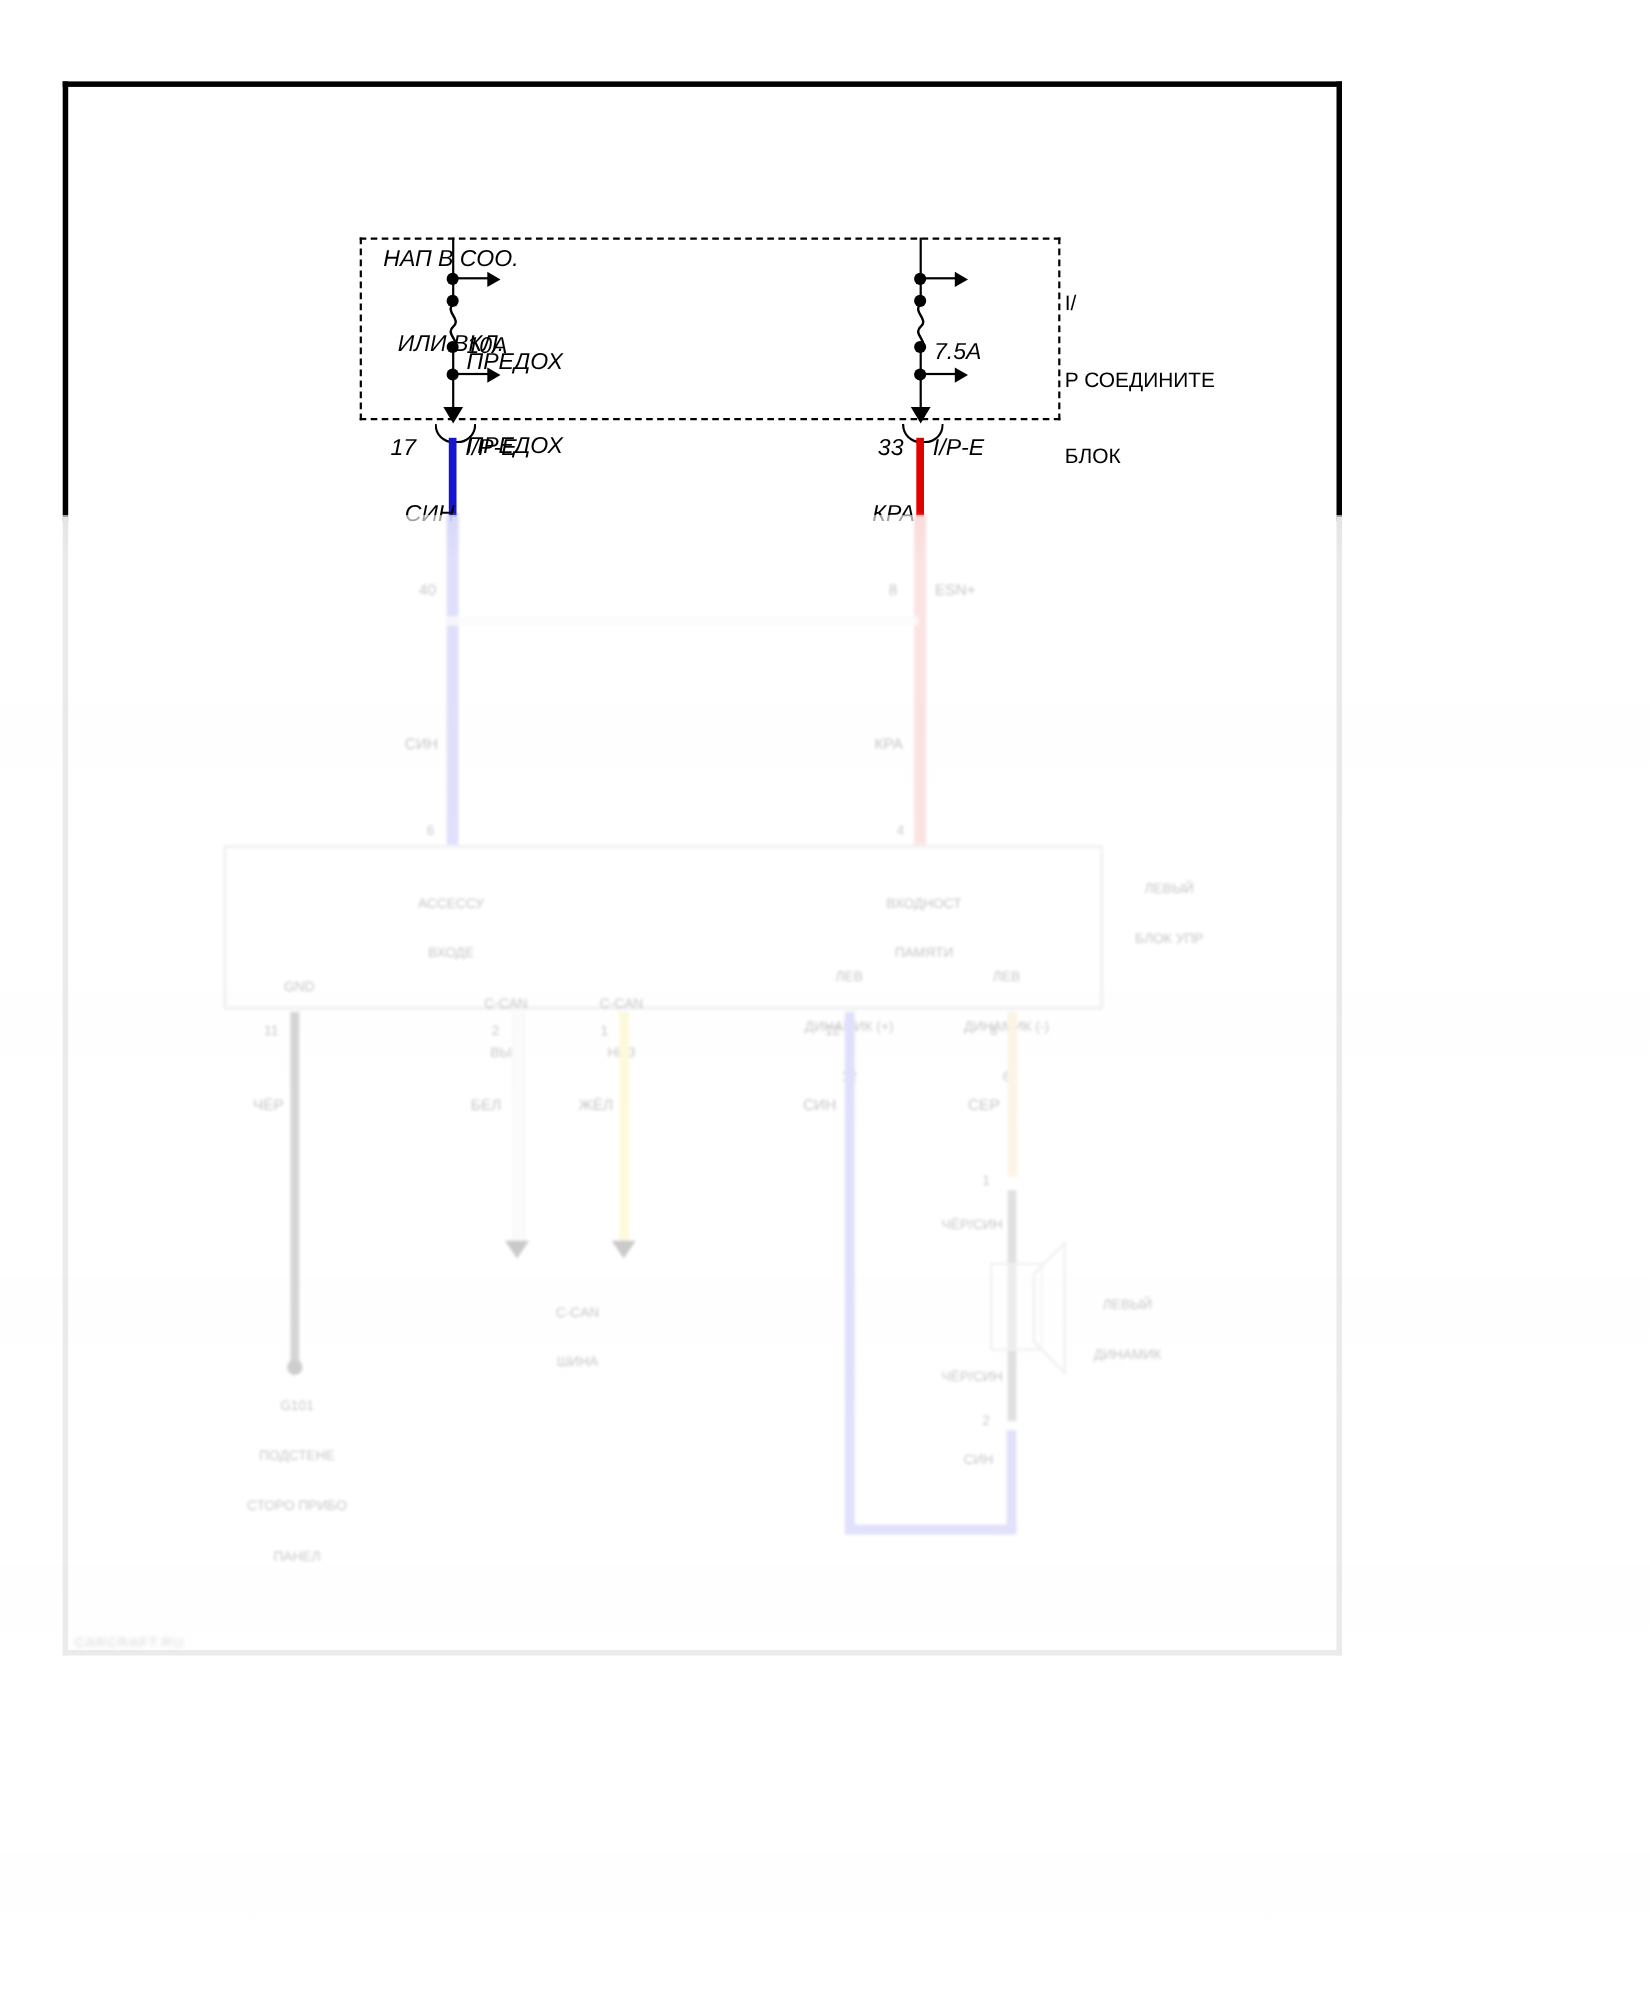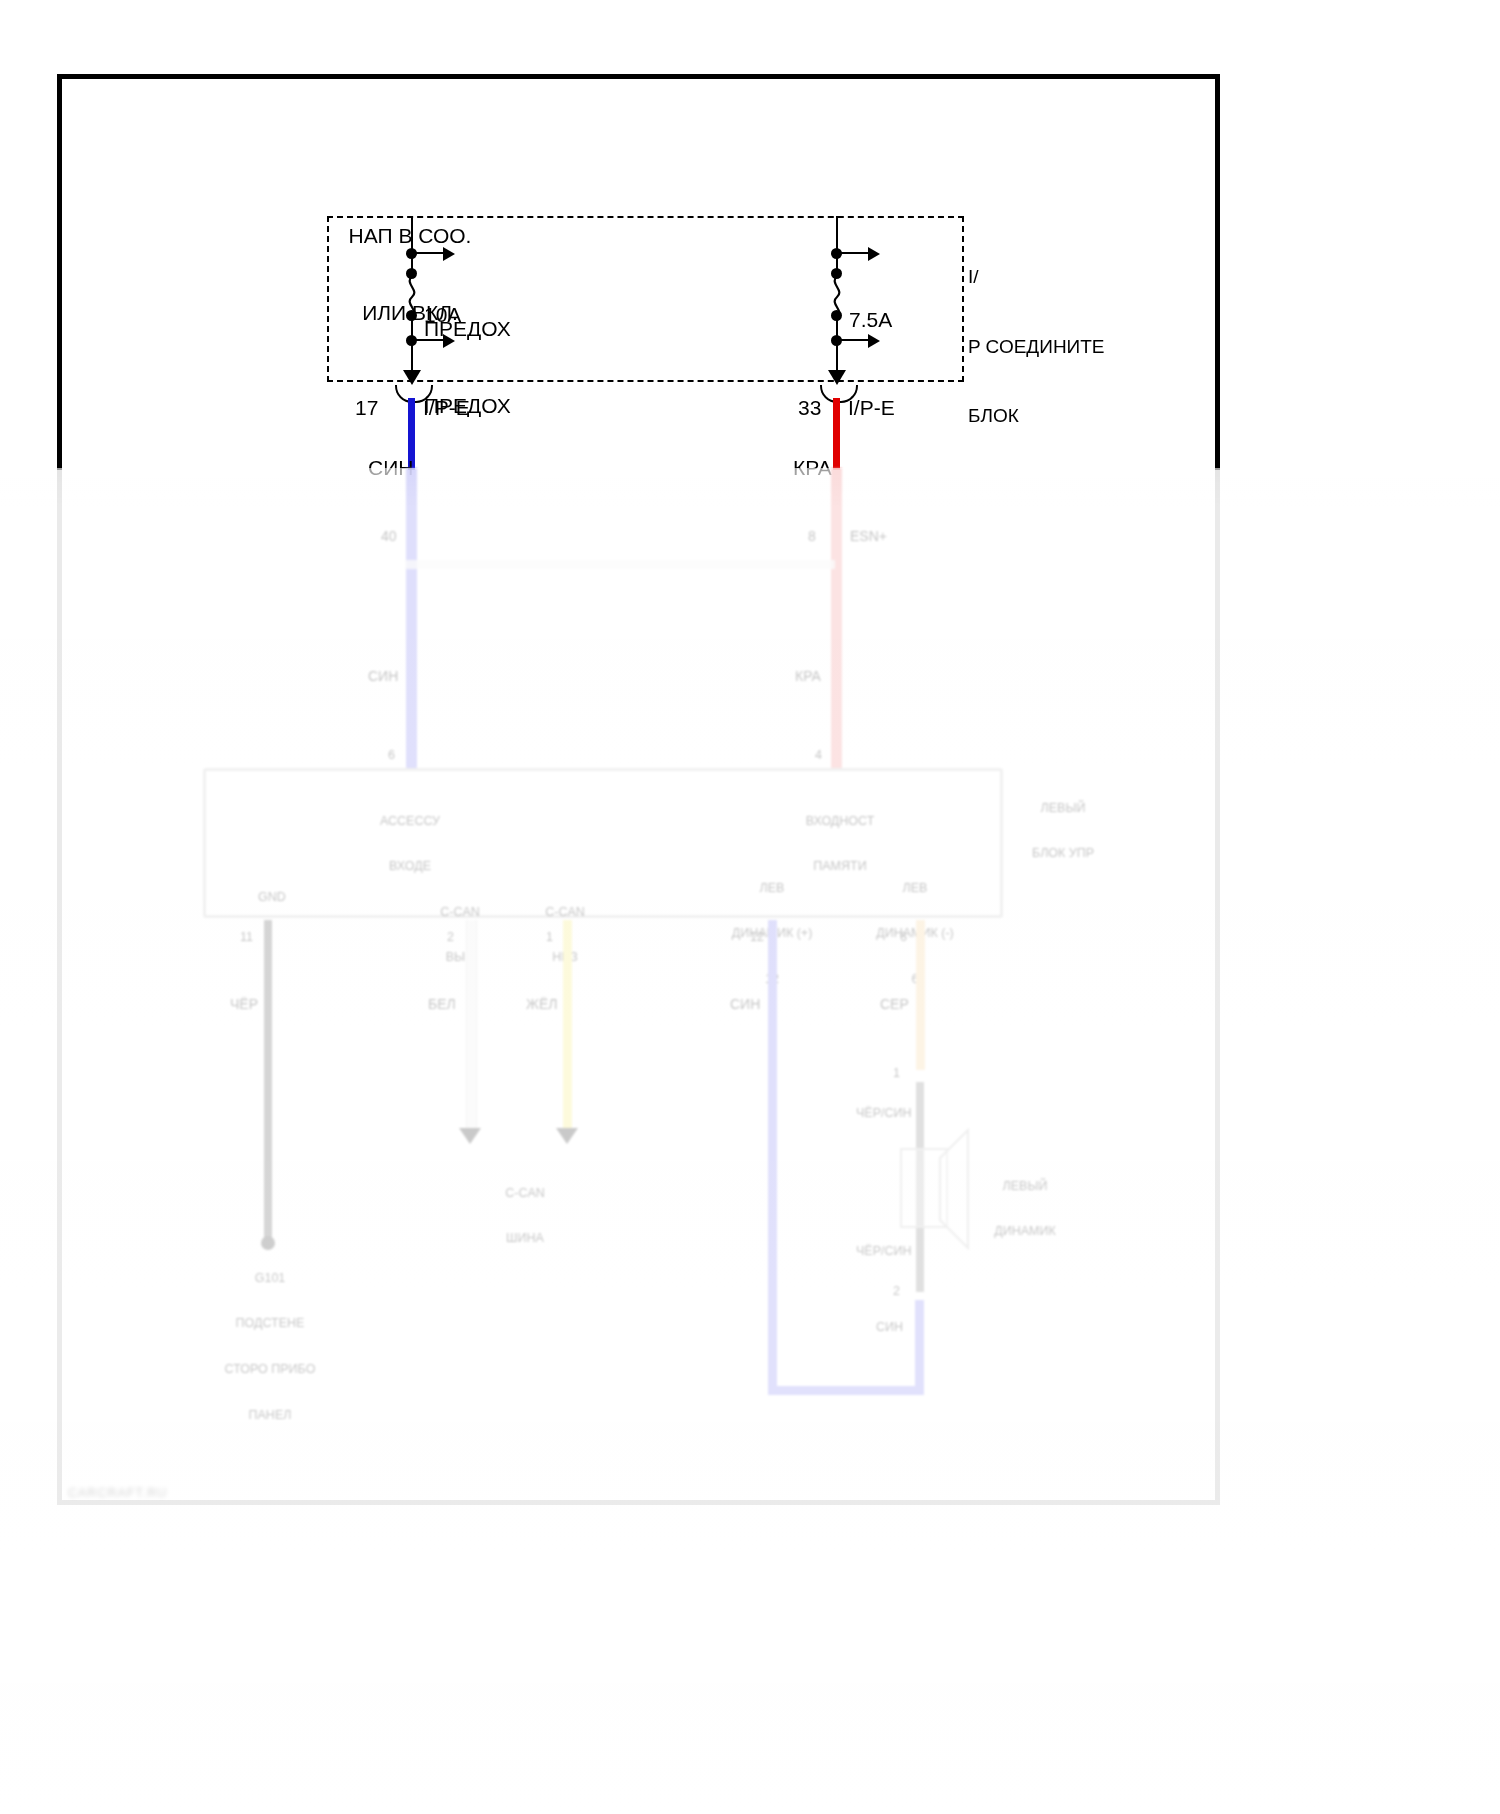--- a/index.html
+++ b/index.html
@@ -61,21 +61,21 @@
   .blur-strong { filter: blur(2.1px); opacity: 0.62; }
 
   
   .txt {
     position: absolute;
     font-family: "Liberation Sans", sans-serif;
     color: #000;
     white-space: pre;
     line-height: 1.22;
   }
-  .t22 { font-size: 21px; }
+  .t22 { font-size: 21px; font-style: italic; }
   .t20 { font-size: 19px; }
   .t15 { font-size: 14px; }
   .t13 { font-size: 12.5px; }
   .center { text-align: center; }
 
   .vline { position: absolute; background: #000; width: 2px; }
   .hline { position: absolute; background: #000; height: 2px; }
   .dot {
     position: absolute;
     width: 11px; height: 11px;

